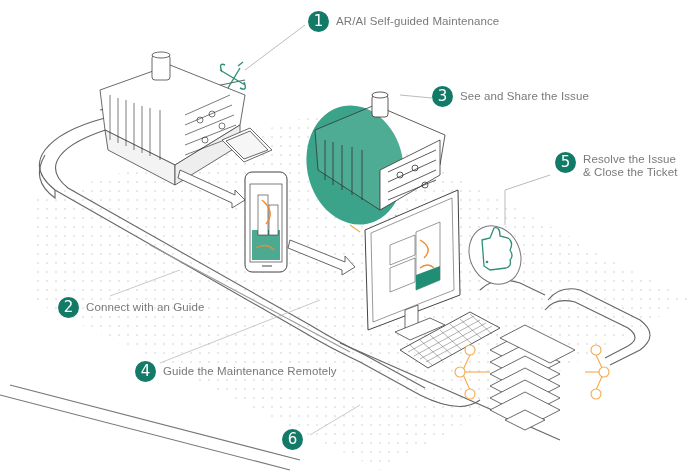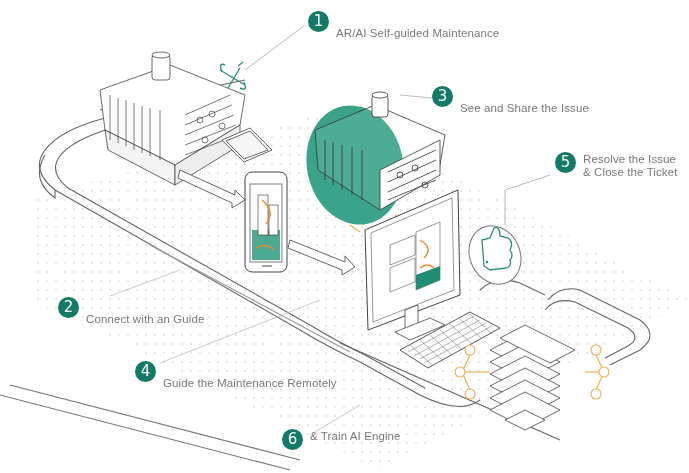--- a/index.html
+++ b/index.html
@@ -1,21 +1,21 @@
 <!DOCTYPE html>
 <html><head>
 <meta charset="utf-8">
 <style>
   html,body{margin:0;padding:0;background:#ffffff;}
   body{width:689px;height:473px;position:relative;overflow:hidden;font-family:"Liberation Sans",sans-serif;}
   #art{position:absolute;left:0;top:0;width:689px;height:473px;}
   .step{position:absolute;display:flex;align-items:flex-start;}
   .badge{width:21px;height:21px;border-radius:50%;background:#127a66;color:#fff;font-size:15px;line-height:21px;text-align:center;flex:0 0 21px;font-family:"DejaVu Sans",sans-serif;}
   .label{margin-left:7px;color:#7a7a7a;font-size:11.5px;line-height:13px;letter-spacing:0.1px;padding-top:1px;}
-  .label.one-line{padding-top:4px;margin-top:12px;}
+  .label.one-line{padding-top:4px;}
   .label span{display:block;white-space:nowrap;}
 </style>
 </head>
 <body>
 
 <svg id="art" viewBox="0 0 689 473" xmlns="http://www.w3.org/2000/svg">
   <defs>
     <pattern id="dots" width="9" height="9" patternUnits="userSpaceOnUse">
       <circle cx="2" cy="2" r="0.7" fill="#bdbdbd"></circle>
     </pattern>
@@ -191,15 +191,14 @@
 <div class="step" style="left:135px;top:361px;">
   <div class="badge">4</div>
   <div class="label one-line">
       <span>Guide the Maintenance Remotely</span>
     </div>
 </div>
 
 <div class="step" style="left:282px;top:429px;">
   <div class="badge">6</div>
   <div class="label">
-    <span>&amp; Train AI Engine</span>
   </div>
 </div>
 
 </body></html>

